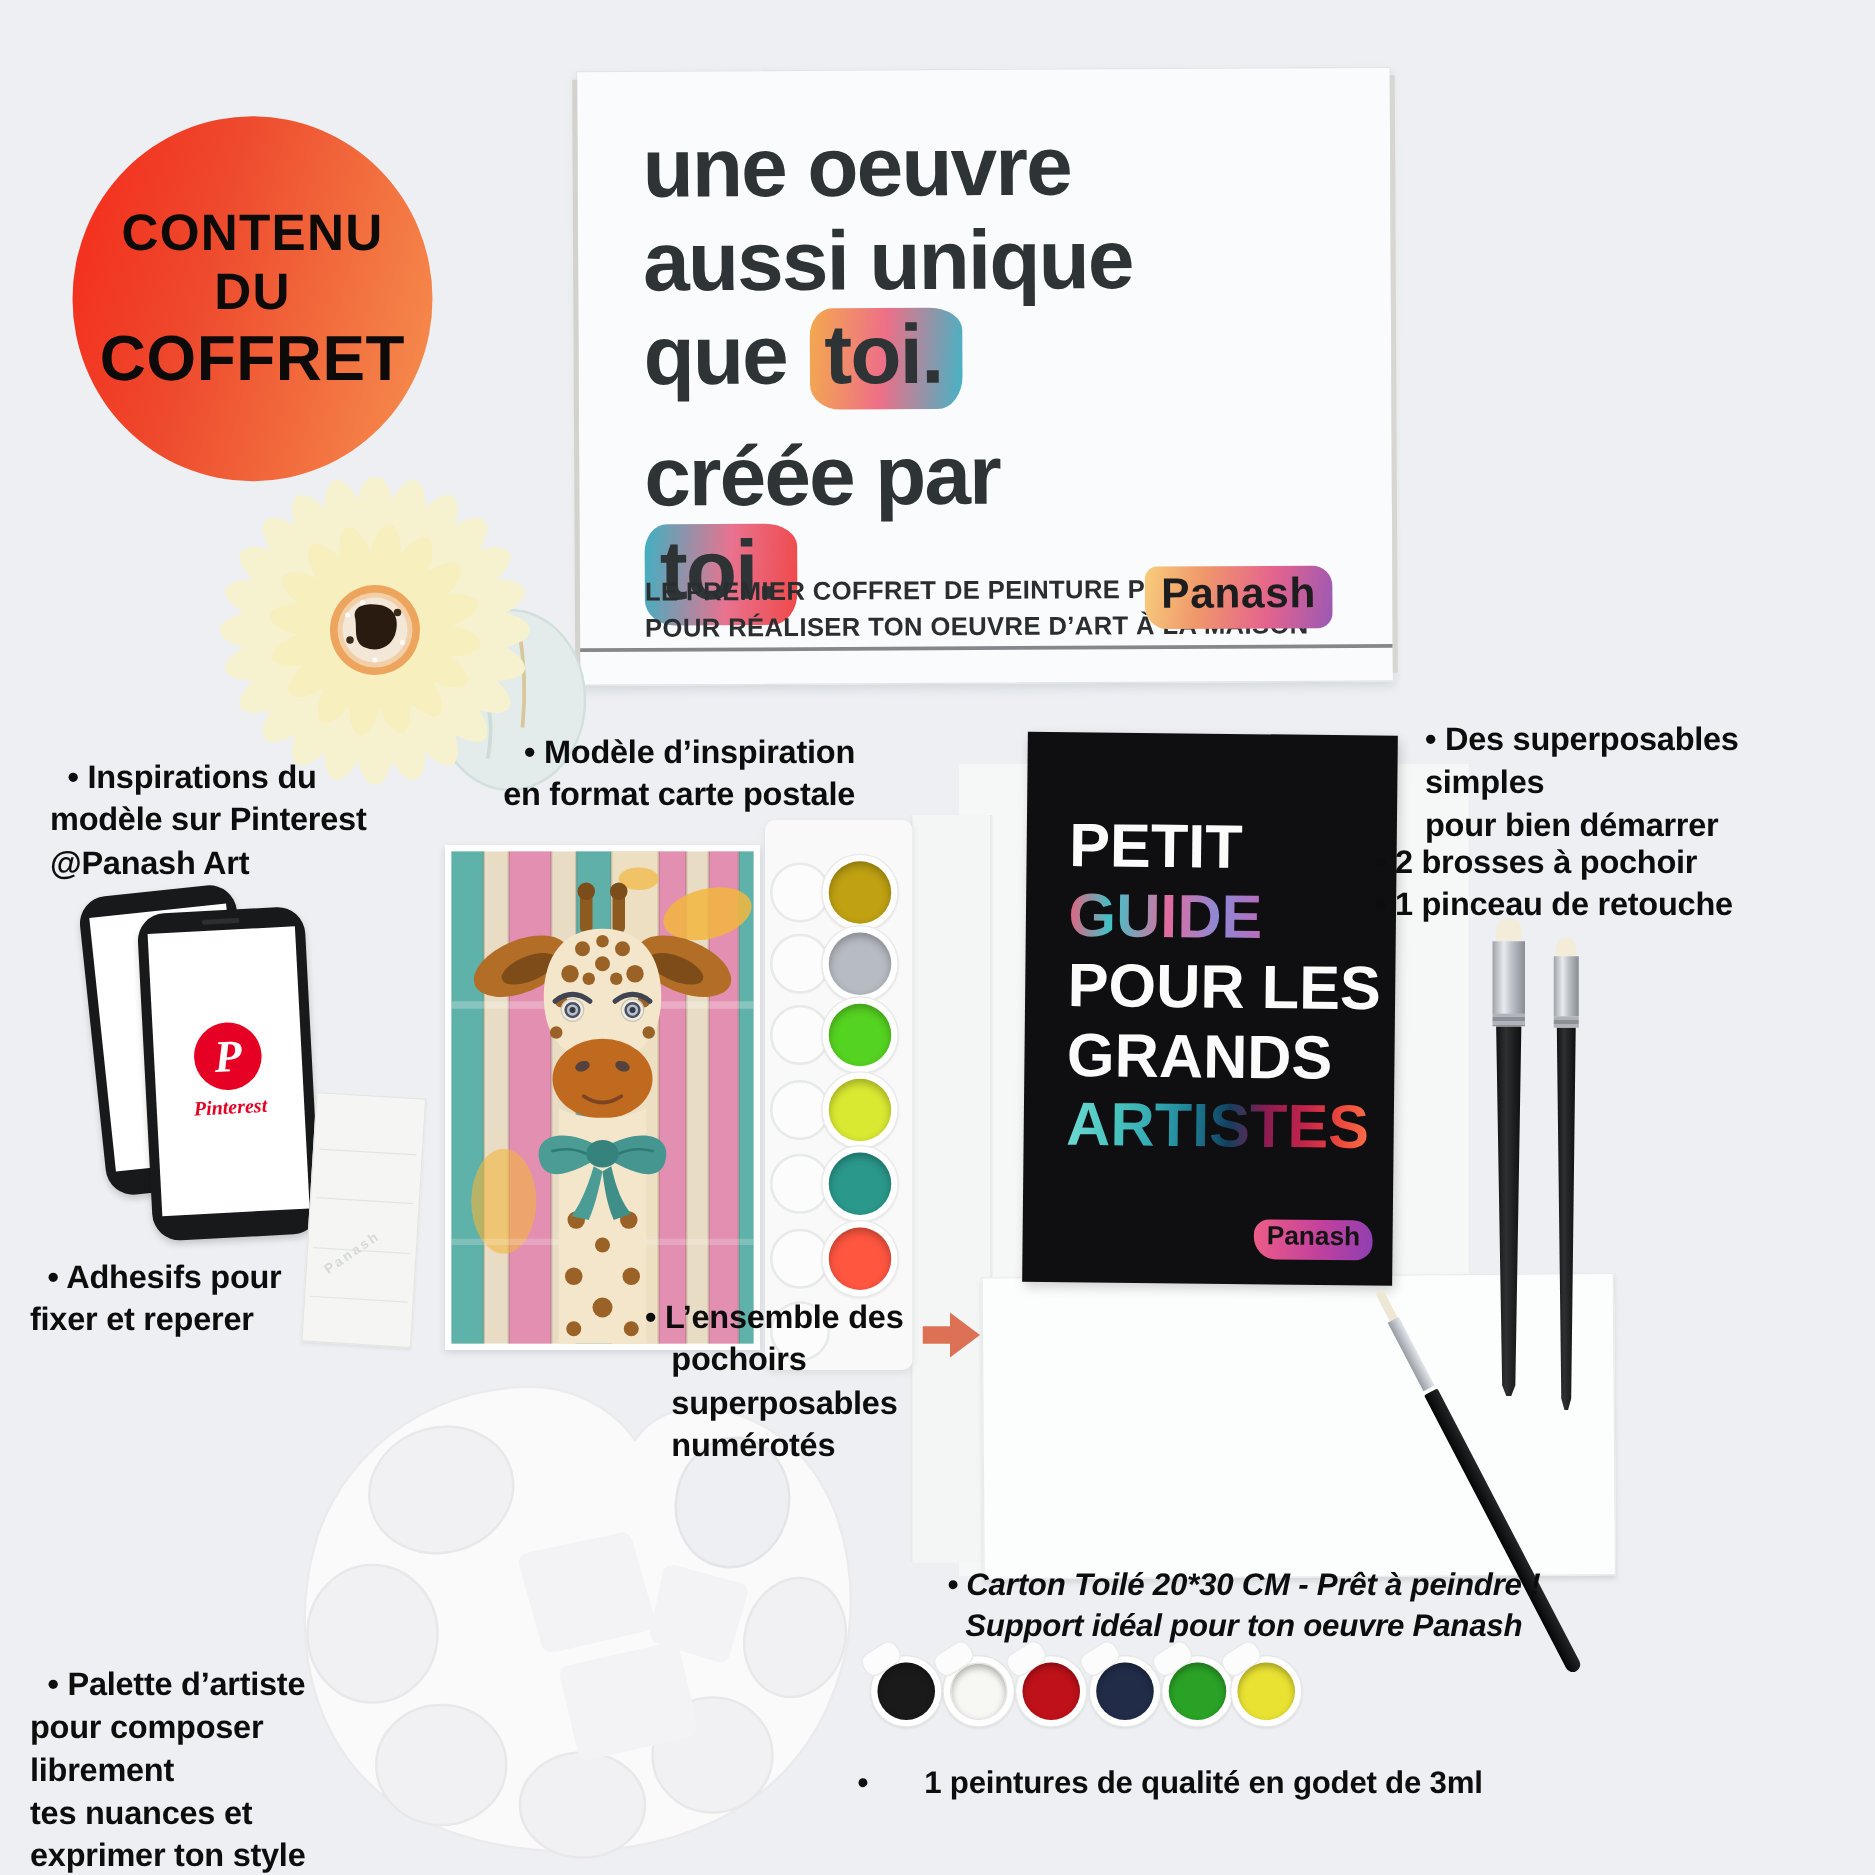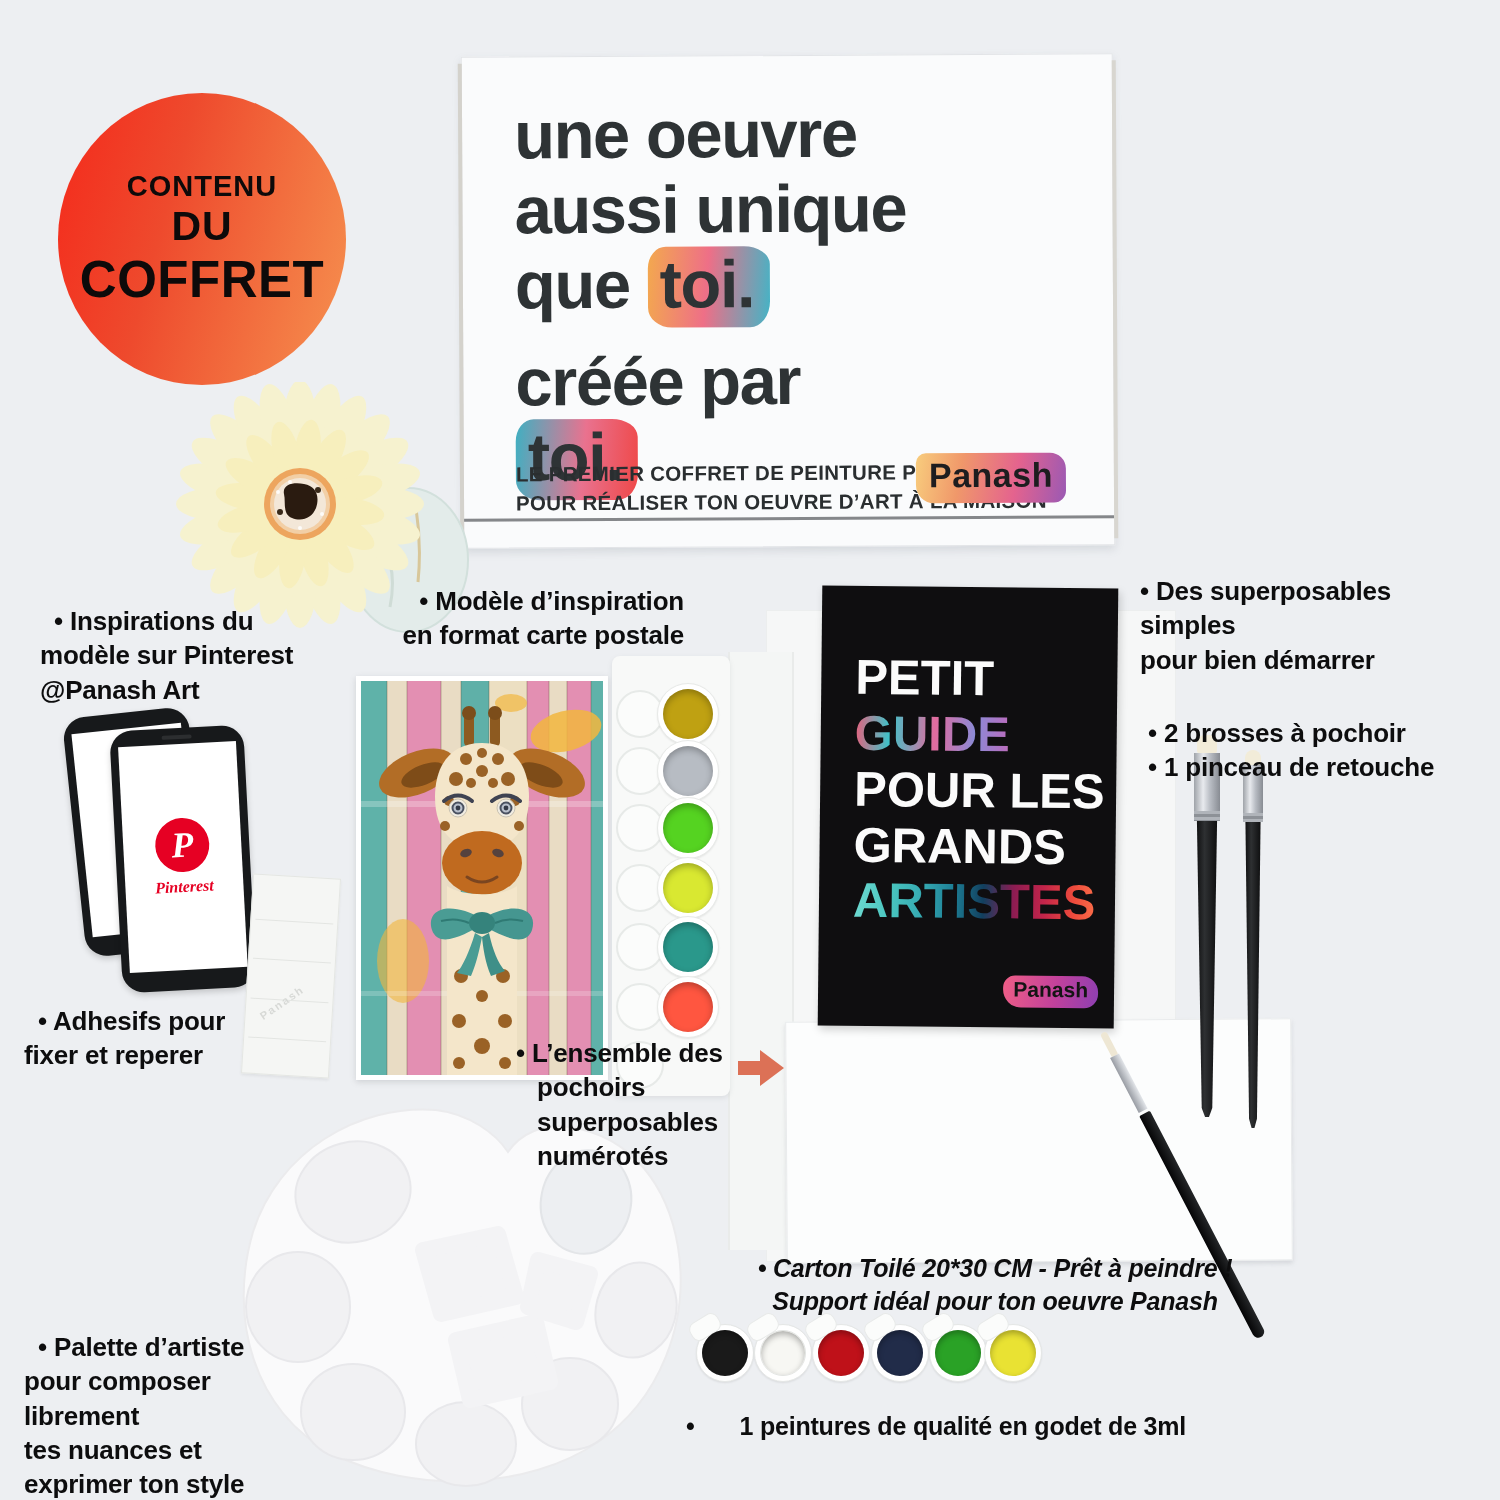--- a/index.html
+++ b/index.html
@@ -6,34 +6,34 @@
   body{width:1500px;height:1500px;position:relative;overflow:hidden;
        background:#edeff2;font-family:"Liberation Sans",sans-serif;}
   #stage{position:absolute;inset:0;}
 
   
   .ann{position:absolute;white-space:pre-wrap;font-weight:700;color:#0d0d0e;
        font-size:26px;line-height:1.32;letter-spacing:-0.2px;}
   .ann-inspirations{left:40px;top:604px;width:320px;}
   .ann-modele{left:348px;top:584px;width:336px;text-align:right;}
   .ann-explications{left:1140px;top:574px;width:350px;}
-  .ann-brosses{left:1148px;top:672px;width:340px;margin-top:44px;}
+  .ann-brosses{left:1100px;top:672px;width:340px;}
   .ann-adhesifs{left:24px;top:1004px;width:300px;}
   .ann-pochoirs{left:516px;top:1036px;width:260px;}
   .ann-palette{left:24px;top:1330px;width:300px;}
   .ann-carton{left:720px;top:1252px;width:550px;text-align:center;font-size:25px;font-style:italic;}
   .ann-peintures{left:686px;top:1410px;width:545px;display:flex;font-size:25px;}
   .ann-peintures .txt{flex:1;text-align:center;}
 
   
   .badge{position:absolute;left:58px;top:93px;width:288px;height:292px;border-radius:50%;
          background:linear-gradient(105deg,#f42d1d 4%,#ee4a2d 38%,#f5884b 92%);
          display:flex;flex-direction:column;align-items:center;justify-content:center;
          color:#0d0a0a;font-weight:700;text-align:center;}
-  .badge .b1{font-size:29px;letter-spacing:1px;}
+  .badge .b1{font-size:41px;letter-spacing:1px;}
   .badge .b2{font-size:41px;letter-spacing:1px;text-align:right;}
   .badge .b3{font-size:51px;letter-spacing:0.5px;}
 
   
   .pbox{position:absolute;left:462px;top:55px;width:650px;height:490px;background:#fafbfc;
         border:1px solid #e2e4e7;box-shadow:0 4px 8px rgba(120,130,140,.20);
         transform:rotate(-0.3deg);}
   .pbox::before{content:"";position:absolute;left:-4px;top:6px;bottom:6px;width:4px;background:#d4d2cc;}
   .pbox::after{content:"";position:absolute;right:-4px;top:6px;bottom:6px;width:4px;background:#d8d6d0;}
   .pbox .seam{position:absolute;left:0;right:0;bottom:26px;height:3px;background:#53565a;opacity:.7;}

